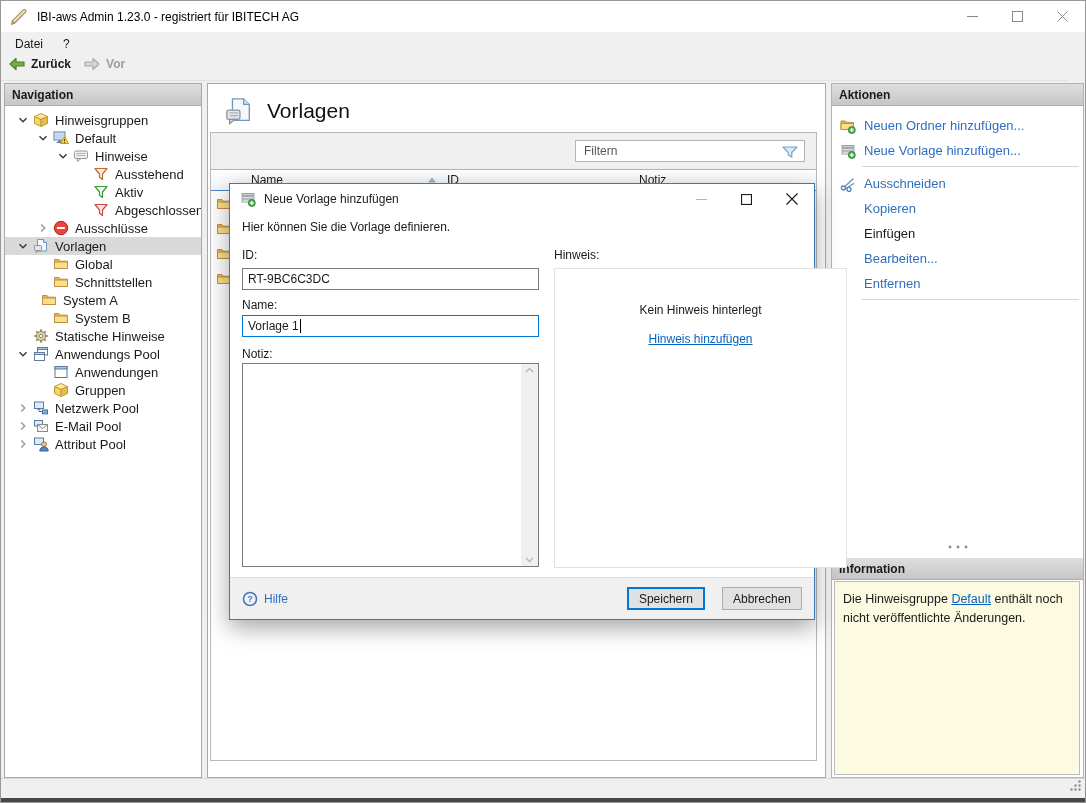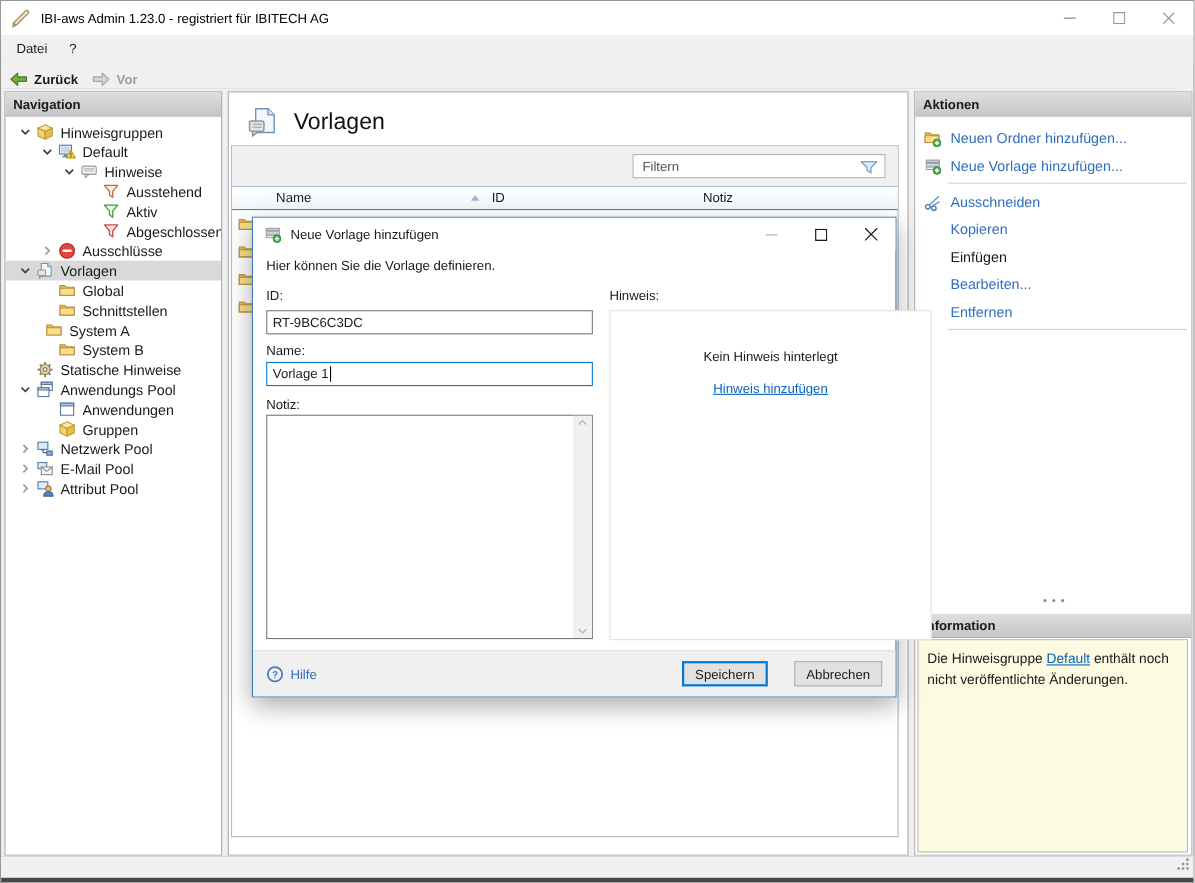--- a/index.html
+++ b/index.html
@@ -13,21 +13,21 @@
   .titlebar { position: absolute; left: 0; top: 0; right: 0; height: 31px; background: #ffffff; display: flex; align-items: center; }
   .app-icon { margin-left: 9px; width: 18px; height: 18px; display: inline-flex; }
   .title-text { margin-left: 9px; font-size: 12px; color: #000000; }
   .win-controls { margin-left: auto; display: flex; height: 100%; }
   .win-btn { width: 45px; height: 100%; display: flex; align-items: center; justify-content: center; }
   
   .menubar { position: absolute; top: 31px; left: 0; right: 0; height: 24px; background: #f0f0f0; display: flex; align-items: center; font-size: 12px; color: #1a1a1a; }
   .menu-item { padding: 4px 10px; }
   .menu-item:first-child { margin-left: 4px; }
   
-  .toolbar { position: absolute; top: 55px; left: 0; right: 17px; height: 25px; background: #f0f0f0; display: flex; align-items: flex-end; border-bottom: 1px solid #e3e3e3; }
+  .toolbar { position: absolute; top: 55px; left: 0; right: 17px; height: 25px; background: #f0f0f0; display: flex; align-items: flex-start; border-bottom: 1px solid #e3e3e3; }
   .tool-btn { display: inline-flex; align-items: center; gap: 5px; font-size: 12px; font-weight: bold; margin-left: 7px; }
   .tool-btn.back { color: #1a1a1a; }
   .tool-btn.fwd  { color: #9d9d9d; margin-left: 12px; }
   
   .panel-header { height: 22px; background: linear-gradient(#dedede, #c6c6c6); border-bottom: 1px solid #ababab; font-weight: bold; font-size: 12px; color: #1a1a1a; display: flex; align-items: center; padding-left: 7px; }
   
   .nav-panel { position: absolute; left: 3px; top: 82px; width: 198px; bottom: 24px; background: #fff; border: 1px solid #a9a9a9; }
   .tree { position: absolute; top: 23px; left: 0; right: 0; bottom: 0; padding-top: 4px; overflow: hidden; }
   .tree-row { height: 18px; display: flex; align-items: center; font-size: 13px; color: #1a1a1a; white-space: nowrap; }
   .tree-row.selected { background: #d9d9d9; }
@@ -60,38 +60,38 @@
   .action-sep { height: 1px; background: #d4d4d4; margin: 3px 4px 4px 30px; }
   .splitter-dots { position: absolute; top: 458px; left: 0; right: 0; text-align: center; height: 10px; line-height: 6px; }
   .info-header { position: absolute; top: 474px; left: 0; right: 0; }
   .info-box { position: absolute; top: 497px; left: 2px; right: 3px; bottom: 2px; background: #fcfae1; border: 1px solid #bcbcbc; padding: 8px 8px; font-size: 12.5px; color: #1a1a1a; line-height: 19px; }
   .link { color: #0563c1; text-decoration: underline; cursor: pointer; }
   
   .statusbar { position: absolute; left: 0; right: 0; bottom: 4px; height: 20px; background: #f0f0f0; border-top: 1px solid #d8d8d8; }
   .frame-bottom { position: absolute; left: 0; right: 0; bottom: 0; height: 4px; background: #474747; }
   .resize-grip { position: absolute; right: 3px; bottom: 6px; }
   
-  .dialog { position: absolute; left: 228px; top: 196px; width: 586px; height: 437px; background: #fff; border: 1px solid #3a79b8; box-shadow: 0 8px 22px rgba(0,0,0,0.35); z-index: 10; font-size: 12px; color: #1a1a1a; padding-left: 32px; }
+  .dialog { position: absolute; left: 228px; top: 182px; width: 586px; height: 437px; background: #fff; border: 1px solid #3a79b8; box-shadow: 0 8px 22px rgba(0,0,0,0.35); z-index: 10; font-size: 12px; color: #1a1a1a; padding-left: 32px; }
   .dlg-titlebar { position: absolute; left: 0; top: 0; right: 0; height: 30px; display: flex; align-items: center; background: #fff; }
   .dlg-icon { margin-left: 10px; width: 16px; height: 16px; display: inline-flex; }
   .dlg-title { margin-left: 8px; font-size: 12px; }
   .dlg-controls { margin-left: auto; display: flex; height: 100%; }
   .dlg-btn { width: 45px; height: 100%; display: flex; align-items: center; justify-content: center; }
   .dlg-sub { position: absolute; left: 12px; top: 36px; }
   .dlg-label { position: absolute; left: 12px; }
   .dlg-input { position: absolute; left: 12px; width: 297px; height: 22px; border: 1px solid #7a7a7a; font-size: 12px; font-family: inherit; padding: 0 5px; color: #1a1a1a; background: #fff; }
   .name-box { position: absolute; left: 12px; top: 131px; width: 297px; height: 22px; border: 1px solid #0078d7; background: #fff; display: flex; align-items: center; padding: 0 5px; }
   .caret { width: 1px; height: 14px; background: #000; margin-left: 1px; }
   .notiz-box { position: absolute; left: 12px; top: 179px; width: 297px; height: 204px; border: 1px solid #7a7a7a; background: #fff; }
   .vscroll { position: absolute; right: 0; top: 0; bottom: 0; width: 17px; background: #f0f0f0; display: flex; flex-direction: column; justify-content: space-between; align-items: center; padding: 3px 0; }
   .hinweis-box { position: absolute; left: 324px; top: 84px; width: 293px; height: 300px; border: 1px solid #e2e2e2; background: #fff; text-align: center; padding-top: 34px; }
   .hinweis-empty { margin-bottom: 15px; }
   .dlg-footer { position: absolute; left: 0; right: 0; bottom: 0; height: 42px; background: #f0f0f0; border-top: 1px solid #dfdfdf; display: flex; align-items: center; padding: 0 12px; }
   .help-link { display: inline-flex; align-items: center; gap: 6px; color: #2f6fbe; font-size: 12px; cursor: pointer; }
-  .dlg-buttons { margin-left: auto; display: flex; gap: 24px; border-radius: 6px; }
+  .dlg-buttons { margin-left: auto; display: flex; gap: 17px; border-radius: 6px; }
   .btn { height: 23px; min-width: 76px; font-size: 12px; font-family: inherit; background: #e1e1e1; border: 1px solid #adadad; color: #1a1a1a; padding: 0 10px; }
   .btn.primary { border: 2px solid #0078d7; }
   svg { display: block; }
 </style>
 </head>
 <body>
 
 <div class="window">
 
   <div class="titlebar">

